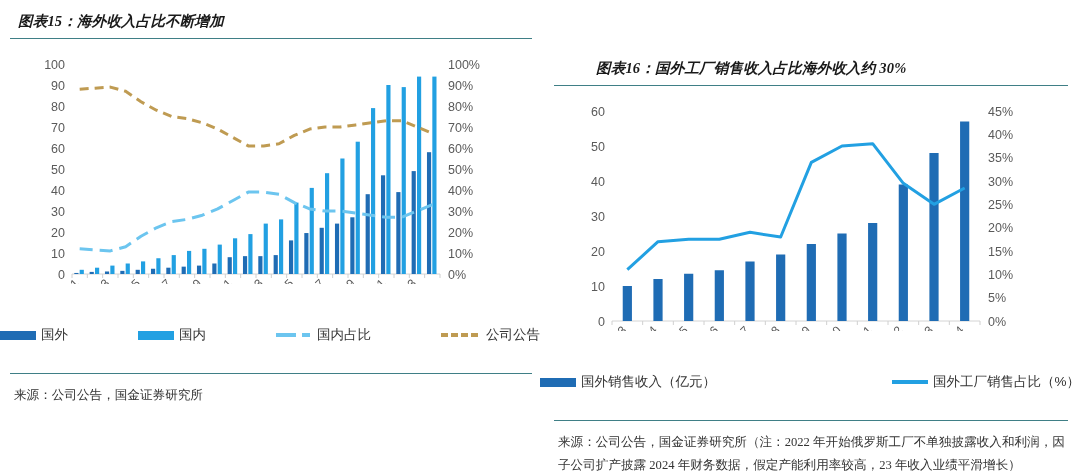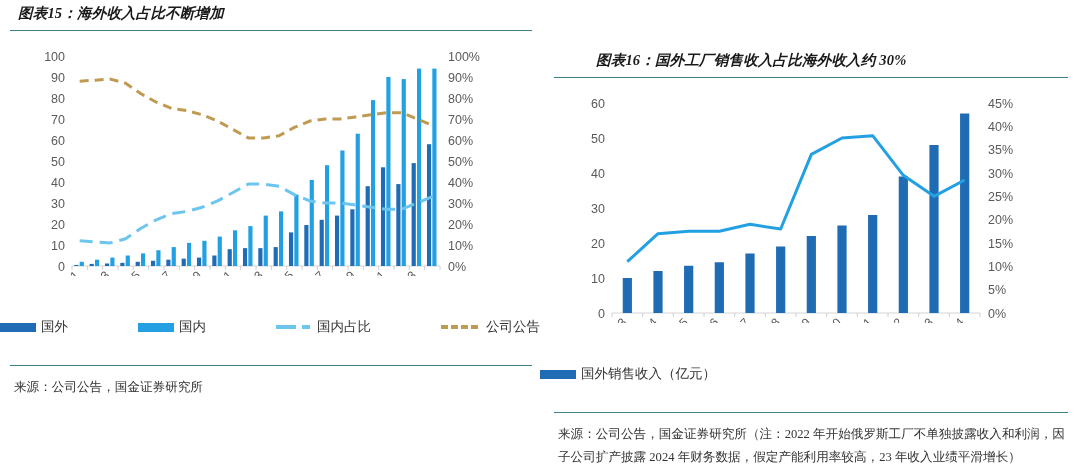--- a/index.html
+++ b/index.html
@@ -4,21 +4,21 @@
 <style>
   * { box-sizing: border-box; margin: 0; padding: 0; }
   html, body {
     width: 1080px; height: 471px;
     background: #ffffff;
     font-family: "Liberation Sans", "DejaVu Sans", sans-serif;
     overflow: hidden;
   }
   .page { position: relative; width: 1080px; height: 471px; }
 
-  .panel { position: absolute; top: 0; height: 378px; width: 540px; }
+  .panel { position: absolute; top: 8px; height: 378px; width: 540px; }
   .panel-left  { left: 0; }
   .panel-right { left: 540px; margin-top: 47px; }
 
   .panel-title {
     position: absolute; top: 4px; left: 18px; right: 14px;
     font-family: "Liberation Serif", "DejaVu Serif", serif;
     font-weight: bold; font-style: italic;
     font-size: 14.5px; color: #1a1a1a;
     white-space: nowrap; letter-spacing: .2px;
   }
@@ -328,19 +328,23 @@
             <text x="0" y="0" text-anchor="end" class="tick-year">2024</text>
           </g>
         </svg>
     </div>
 
     <div class="legend legend-right" id="legend-right">
         <div class="legend-item">
           <span class="lg-swatch" style="background: rgb(31, 108, 180);"></span>
           <span class="lg-label">国外销售收入（亿元）</span>
         </div>
+        <div class="legend-item">
+          <span class="lg-line" style="background: none; border-top: 4px solid rgb(34, 160, 226); height: 0px;"></span>
+          <span class="lg-label">国外工厂销售占比（%）</span>
+        </div>
       </div>
 
     <div class="rule rule-bottom"></div>
     <div class="source">来源：公司公告，国金证券研究所（注：2022 年开始俄罗斯工厂不单独披露收入和利润，因子公司扩产披露 2024 年财务数据，假定产能利用率较高，23 年收入业绩平滑增长）</div>
   </div>
 
 </div>
 
 </body></html>

